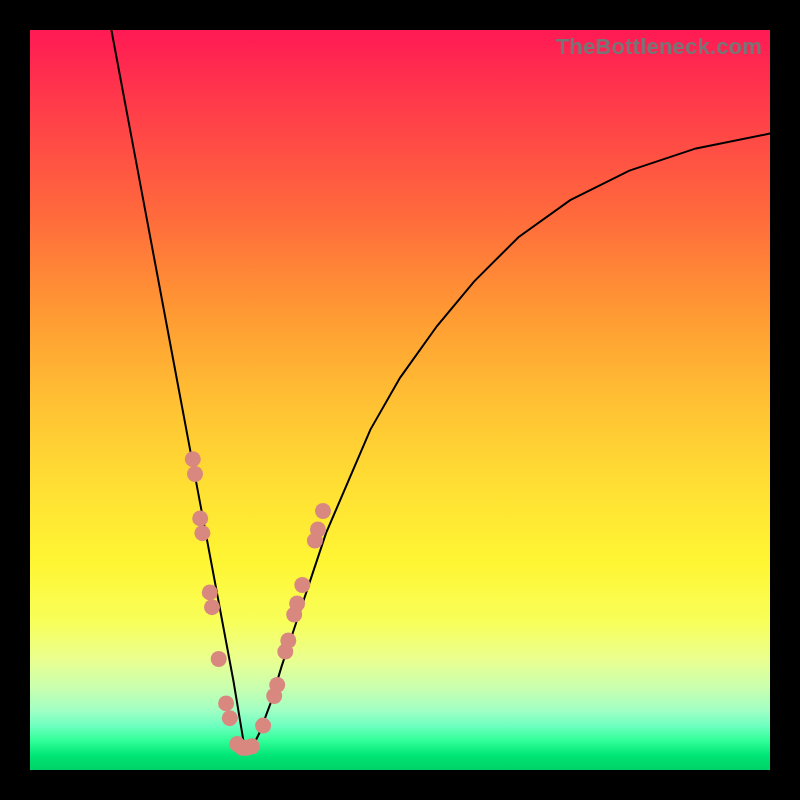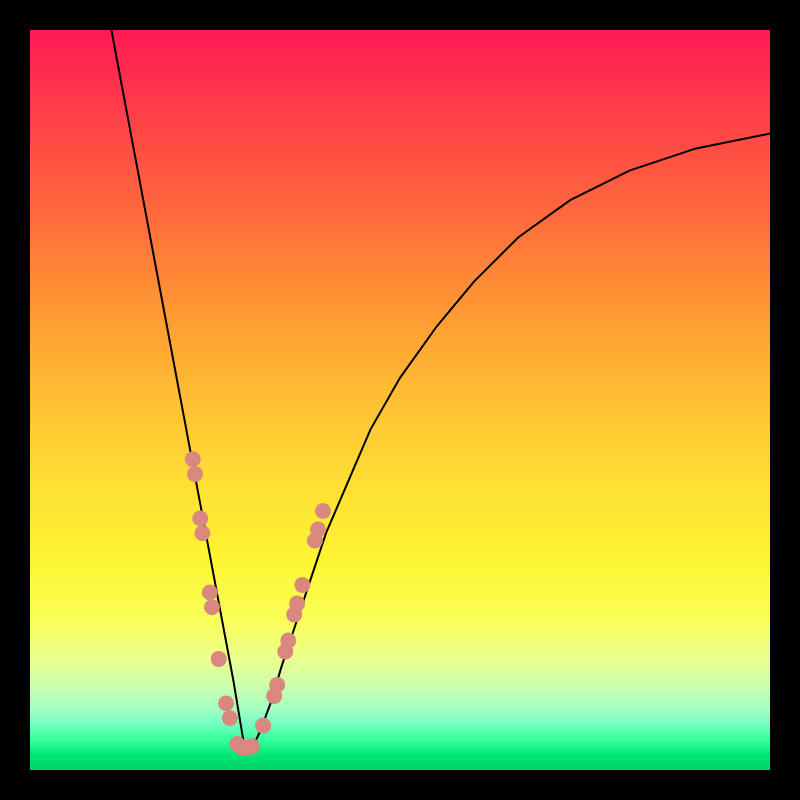--- a/index.html
+++ b/index.html
@@ -58,20 +58,21 @@
   }
   .marker {
     fill: #d98880;
     stroke: none;
   }
 </style>
 </head>
 <body>
 
 <div class="frame">
+  <div class="watermark">TheBottleneck.com</div>
   <svg class="plot" viewBox="0 0 740 740" preserveAspectRatio="none">
     <path id="curve-path" class="curve" d="M81.4 0.0 L92.5 59.2 L103.6 118.4 L114.7 177.6 L125.8 236.8 L136.9 296.0 L148.0 355.2 L159.1 414.4 L170.2 473.6 L181.3 532.8 L192.4 592.0 L203.5 651.2 L210.9 695.6 L214.6 717.8 L222.0 717.8 L229.4 703.0 L240.5 673.4 L251.6 636.4 L266.4 592.0 L281.2 547.6 L296.0 503.2 L318.2 451.4 L340.4 399.6 L370.0 347.8 L407.0 296.0 L444.0 251.6 L488.4 207.2 L540.2 170.2 L599.4 140.6 L666.0 118.4 L740.0 103.6"></path>
     <g id="markers-group">
         <circle cx="162.8" cy="429.2" r="8" class="marker"></circle>
         <circle cx="165.0" cy="444.0" r="8" class="marker"></circle>
         <circle cx="170.2" cy="488.4" r="8" class="marker"></circle>
         <circle cx="172.4" cy="503.2" r="8" class="marker"></circle>
         <circle cx="179.8" cy="562.4" r="8" class="marker"></circle>
         <circle cx="182.0" cy="577.2" r="8" class="marker"></circle>
         <circle cx="188.7" cy="629.0" r="8" class="marker"></circle>

